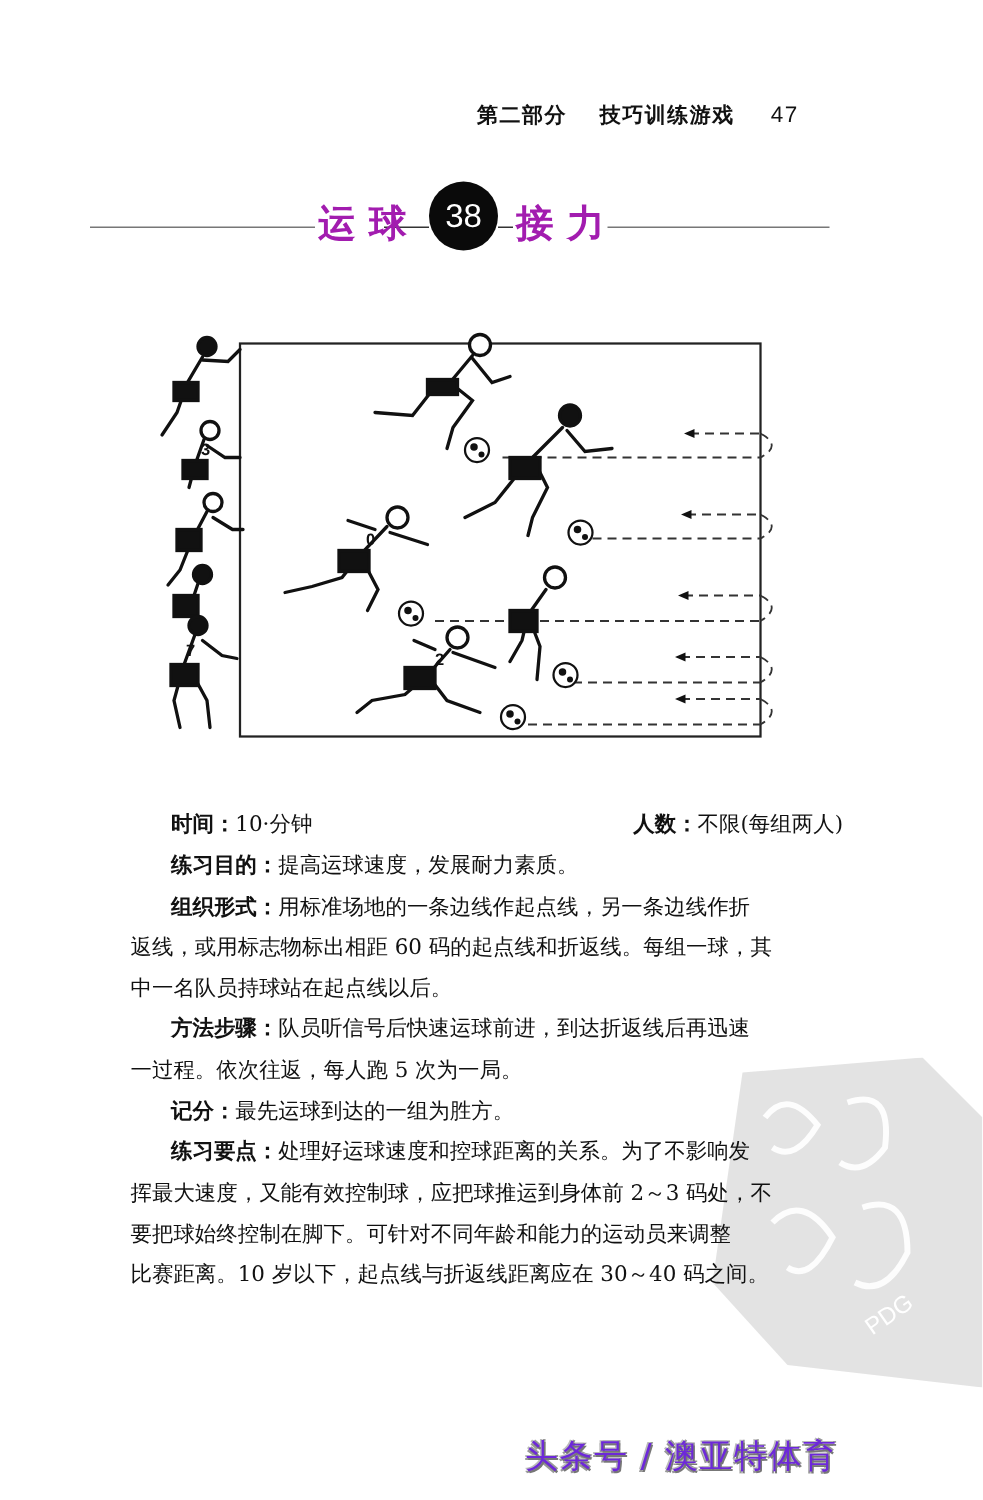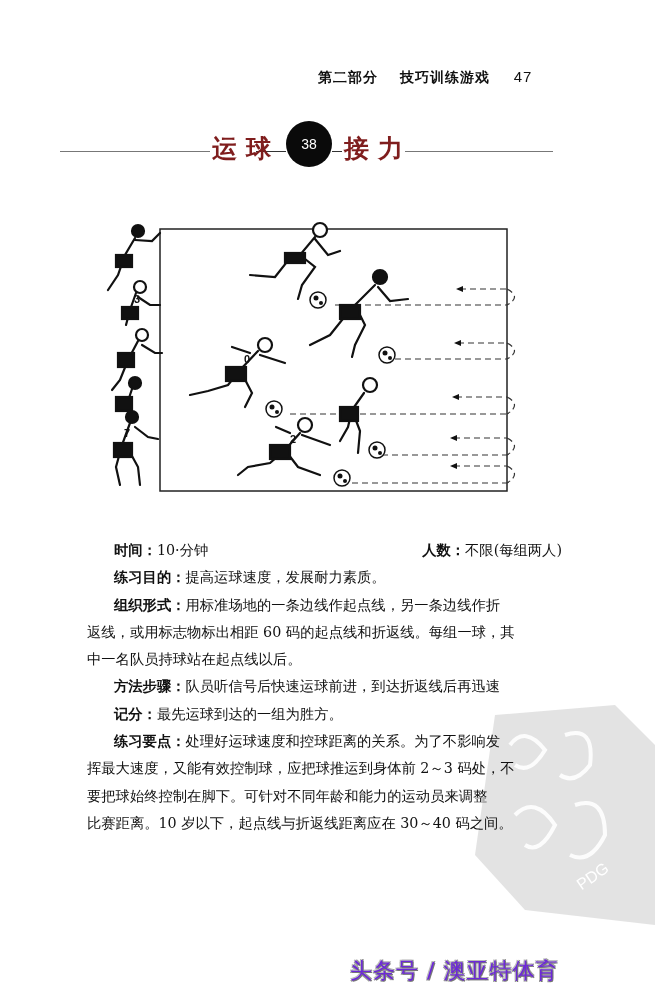--- a/index.html
+++ b/index.html
@@ -5,24 +5,24 @@
   html, body { margin:0; padding:0; background:#ffffff; }
   body { width:655px; height:1000px; position:relative; overflow:hidden; font-family:"DejaVu Serif", serif; color:#111; }
   .header { position:absolute; top:68px; left:318px; font-family:"DejaVu Sans", sans-serif; font-weight:bold; font-size:14px; letter-spacing:1px; color:#111; white-space:nowrap; }
   .header .part { margin-right:16px; }
   .header .num { margin-left:18px; font-weight:normal; font-family:"Liberation Sans", sans-serif; font-size:15px; }
   .title-rule { position:absolute; top:151px; height:1px; background:#777; }
   .title-rule.left { left:60px; width:150px; }
   .title-rule.mid1 { left:256px; width:30px; background:#333; }
   .title-rule.mid2 { left:332px; width:10px; background:#333; }
   .title-rule.right { left:405px; width:148px; }
-  .title-word { position:absolute; top:132px; font-family:"DejaVu Sans", sans-serif; font-weight:bold; font-size:25px; letter-spacing:9px; color:#7f1d1d; white-space:nowrap; }
+  .title-word { position:absolute; top:132px; font-family:"DejaVu Sans", sans-serif; font-weight:bold; font-size:25px; letter-spacing:9px; color:#a21caf; white-space:nowrap; }
   .title-word.a { left:212px; }
   .title-word.b { left:344px; }
-  .badge { position:absolute; top:121px; left:286px; width:46px; height:46px; border-radius:50%; background:#0a0a0a; color:#fff; font-family:"Liberation Sans", sans-serif; font-size:14px; display:flex; align-items:center; justify-content:center; }
+  .badge { position:absolute; top:121px; left:286px; width:46px; height:46px; border-radius:50%; background:#0a0a0a; color:#fff; font-family:"Liberation Sans", sans-serif; font-size:22px; display:flex; align-items:center; justify-content:center; }
   .diagram { position:absolute; left:90px; top:205px; width:470px; height:300px; }
   .text { position:absolute; left:87px; width:485px; font-size:14.3px; line-height:27.3px; }
   .line { white-space:nowrap; height:27.3px; }
   .indent { padding-left:27px; }
   .lbl { font-family:Liberation Serif, serif; font-weight:bold; }
   .row1 { display:flex; justify-content:space-between; padding-left:27px; padding-right:10px; }
   .watermark { position:absolute; left:455px; top:705px; width:200px; height:220px; }
   .footer { position:absolute; top:956px; left:350px; font-family:"DejaVu Sans", sans-serif; font-size:22px; color:#6d28d9; letter-spacing:1px;
     text-shadow: 1px 1px 0 #777, -1px -1px 0 #bbb, 1px -1px 0 #999, -1px 1px 0 #999; white-space:nowrap; }
 </style>
@@ -181,20 +181,21 @@
     <span class="lbl">练习目的：</span><span>提高运球速度，发展耐力素质。</span>
   </div>
   <div class="line indent">
     <span class="lbl">组织形式：</span><span>用标准场地的一条边线作起点线，另一条边线作折</span>
   </div>
   <div class="line">返线，或用标志物标出相距 60 码的起点线和折返线。每组一球，其</div>
   <div class="line">中一名队员持球站在起点线以后。</div>
   <div class="line indent">
     <span class="lbl">方法步骤：</span><span>队员听信号后快速运球前进，到达折返线后再迅速</span>
   </div>
+  <div class="line">一过程。依次往返，每人跑 5 次为一局。</div>
   <div class="line indent">
     <span class="lbl">记分：</span><span>最先运球到达的一组为胜方。</span>
   </div>
   <div class="line indent">
     <span class="lbl">练习要点：</span><span>处理好运球速度和控球距离的关系。为了不影响发</span>
   </div>
   <div class="line">挥最大速度，又能有效控制球，应把球推运到身体前 2～3 码处，不</div>
   <div class="line">要把球始终控制在脚下。可针对不同年龄和能力的运动员来调整</div>
   <div class="line">比赛距离。10 岁以下，起点线与折返线距离应在 30～40 码之间。</div>
 </div>

